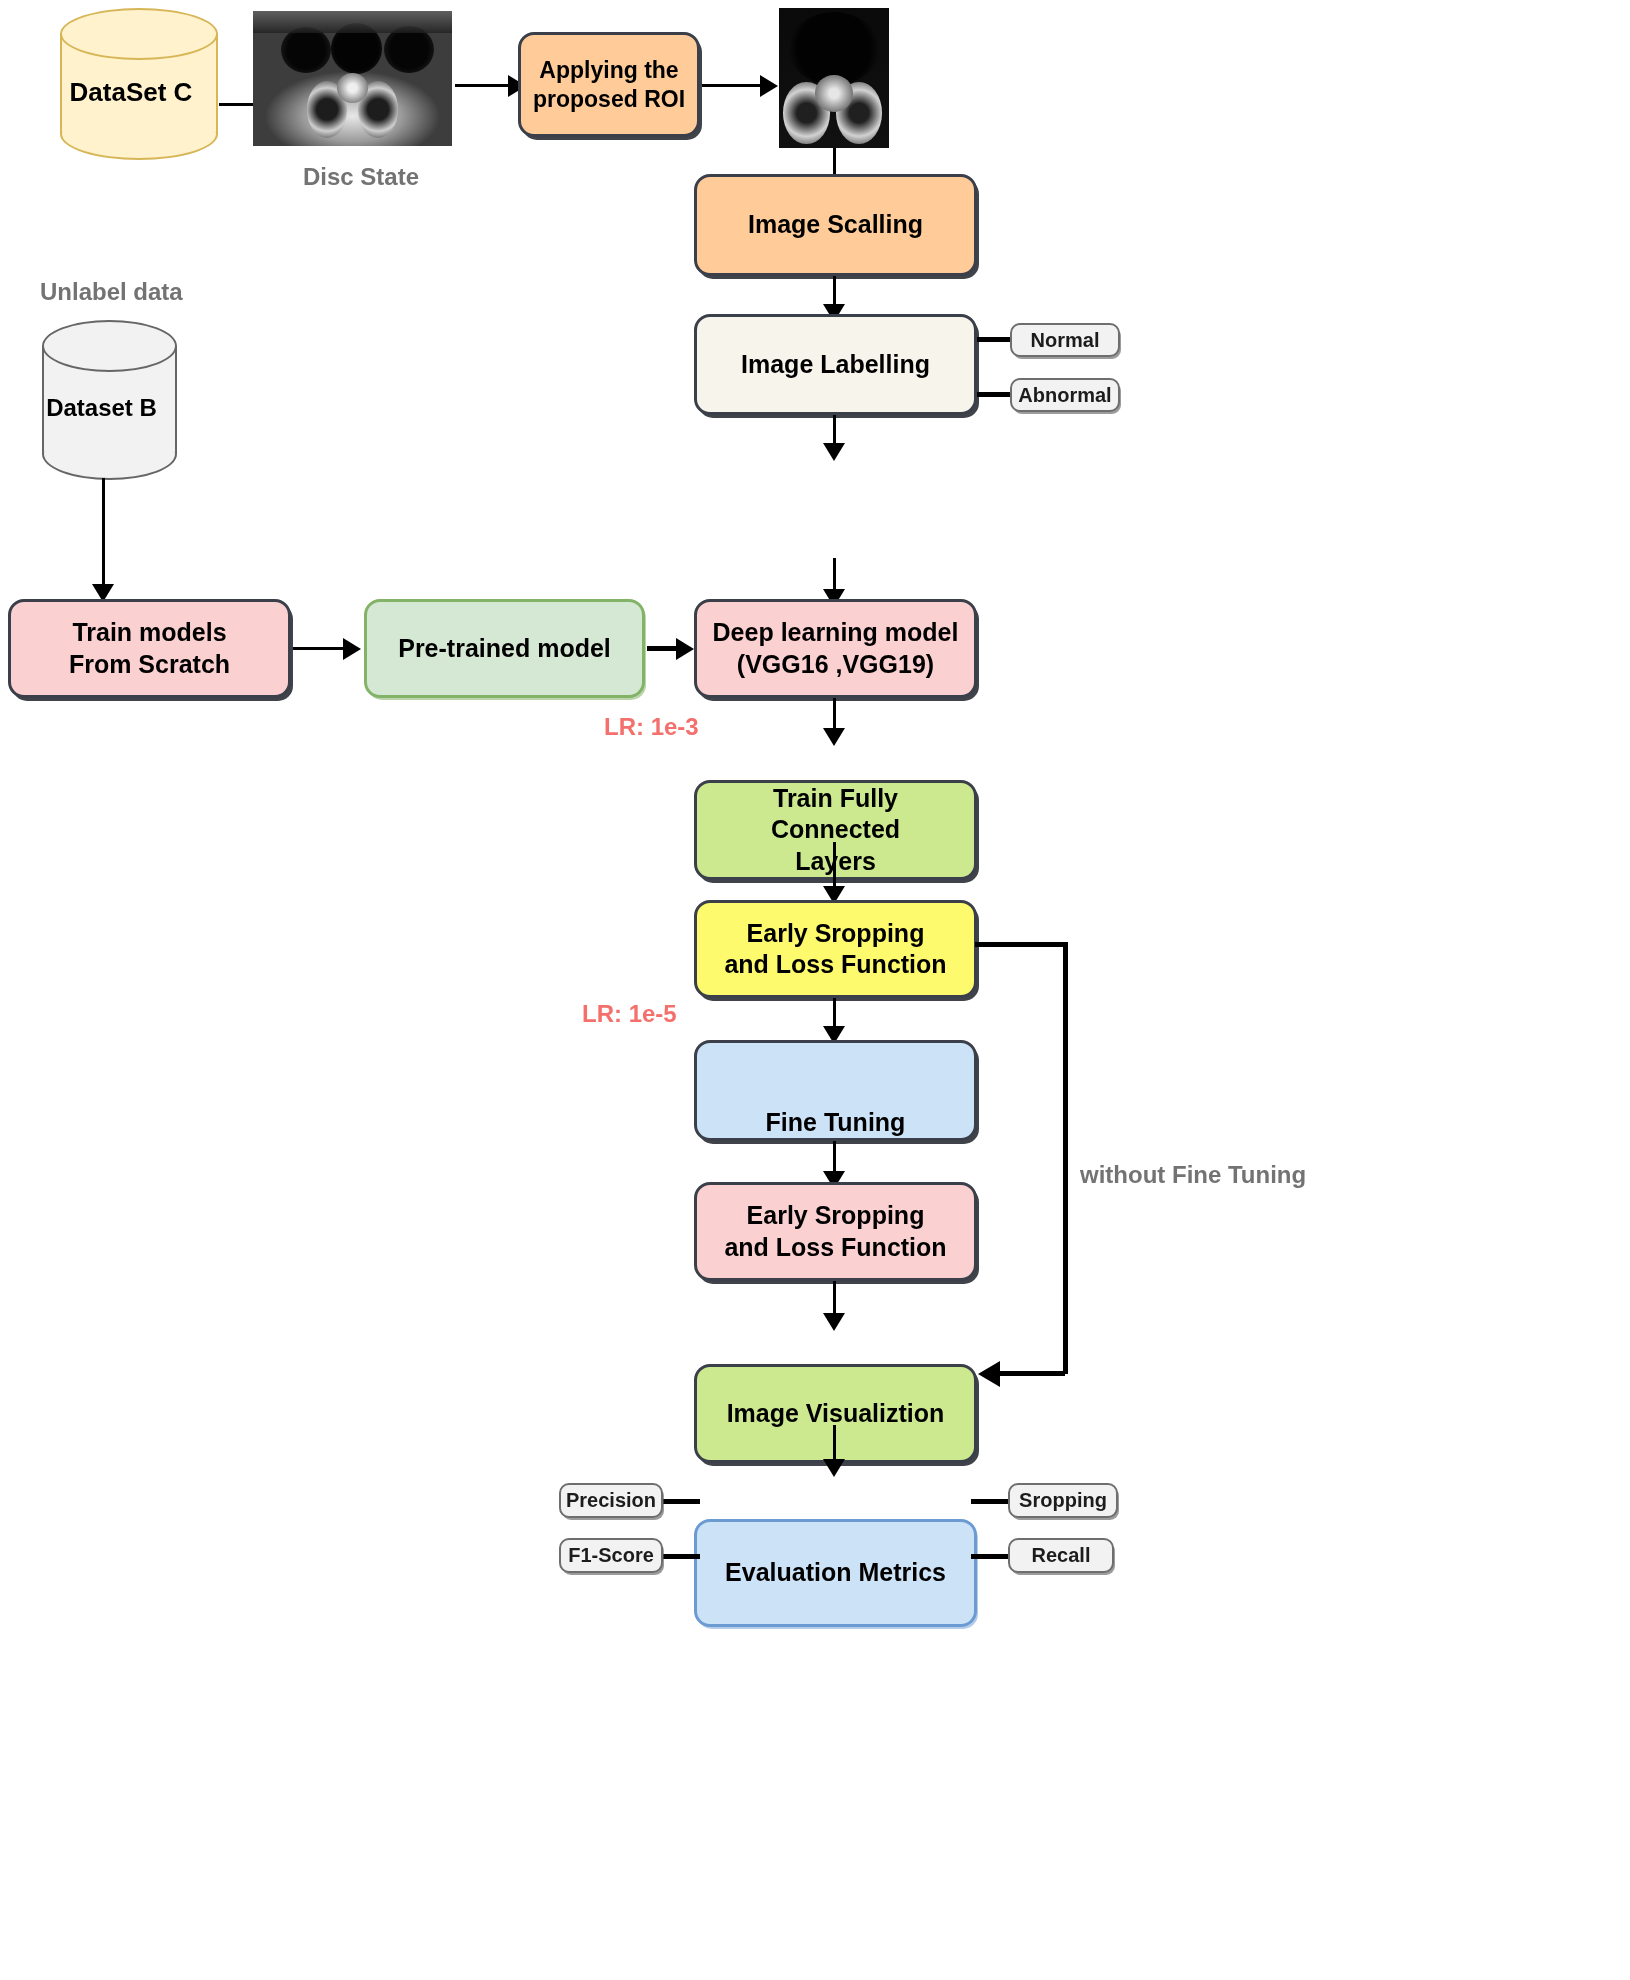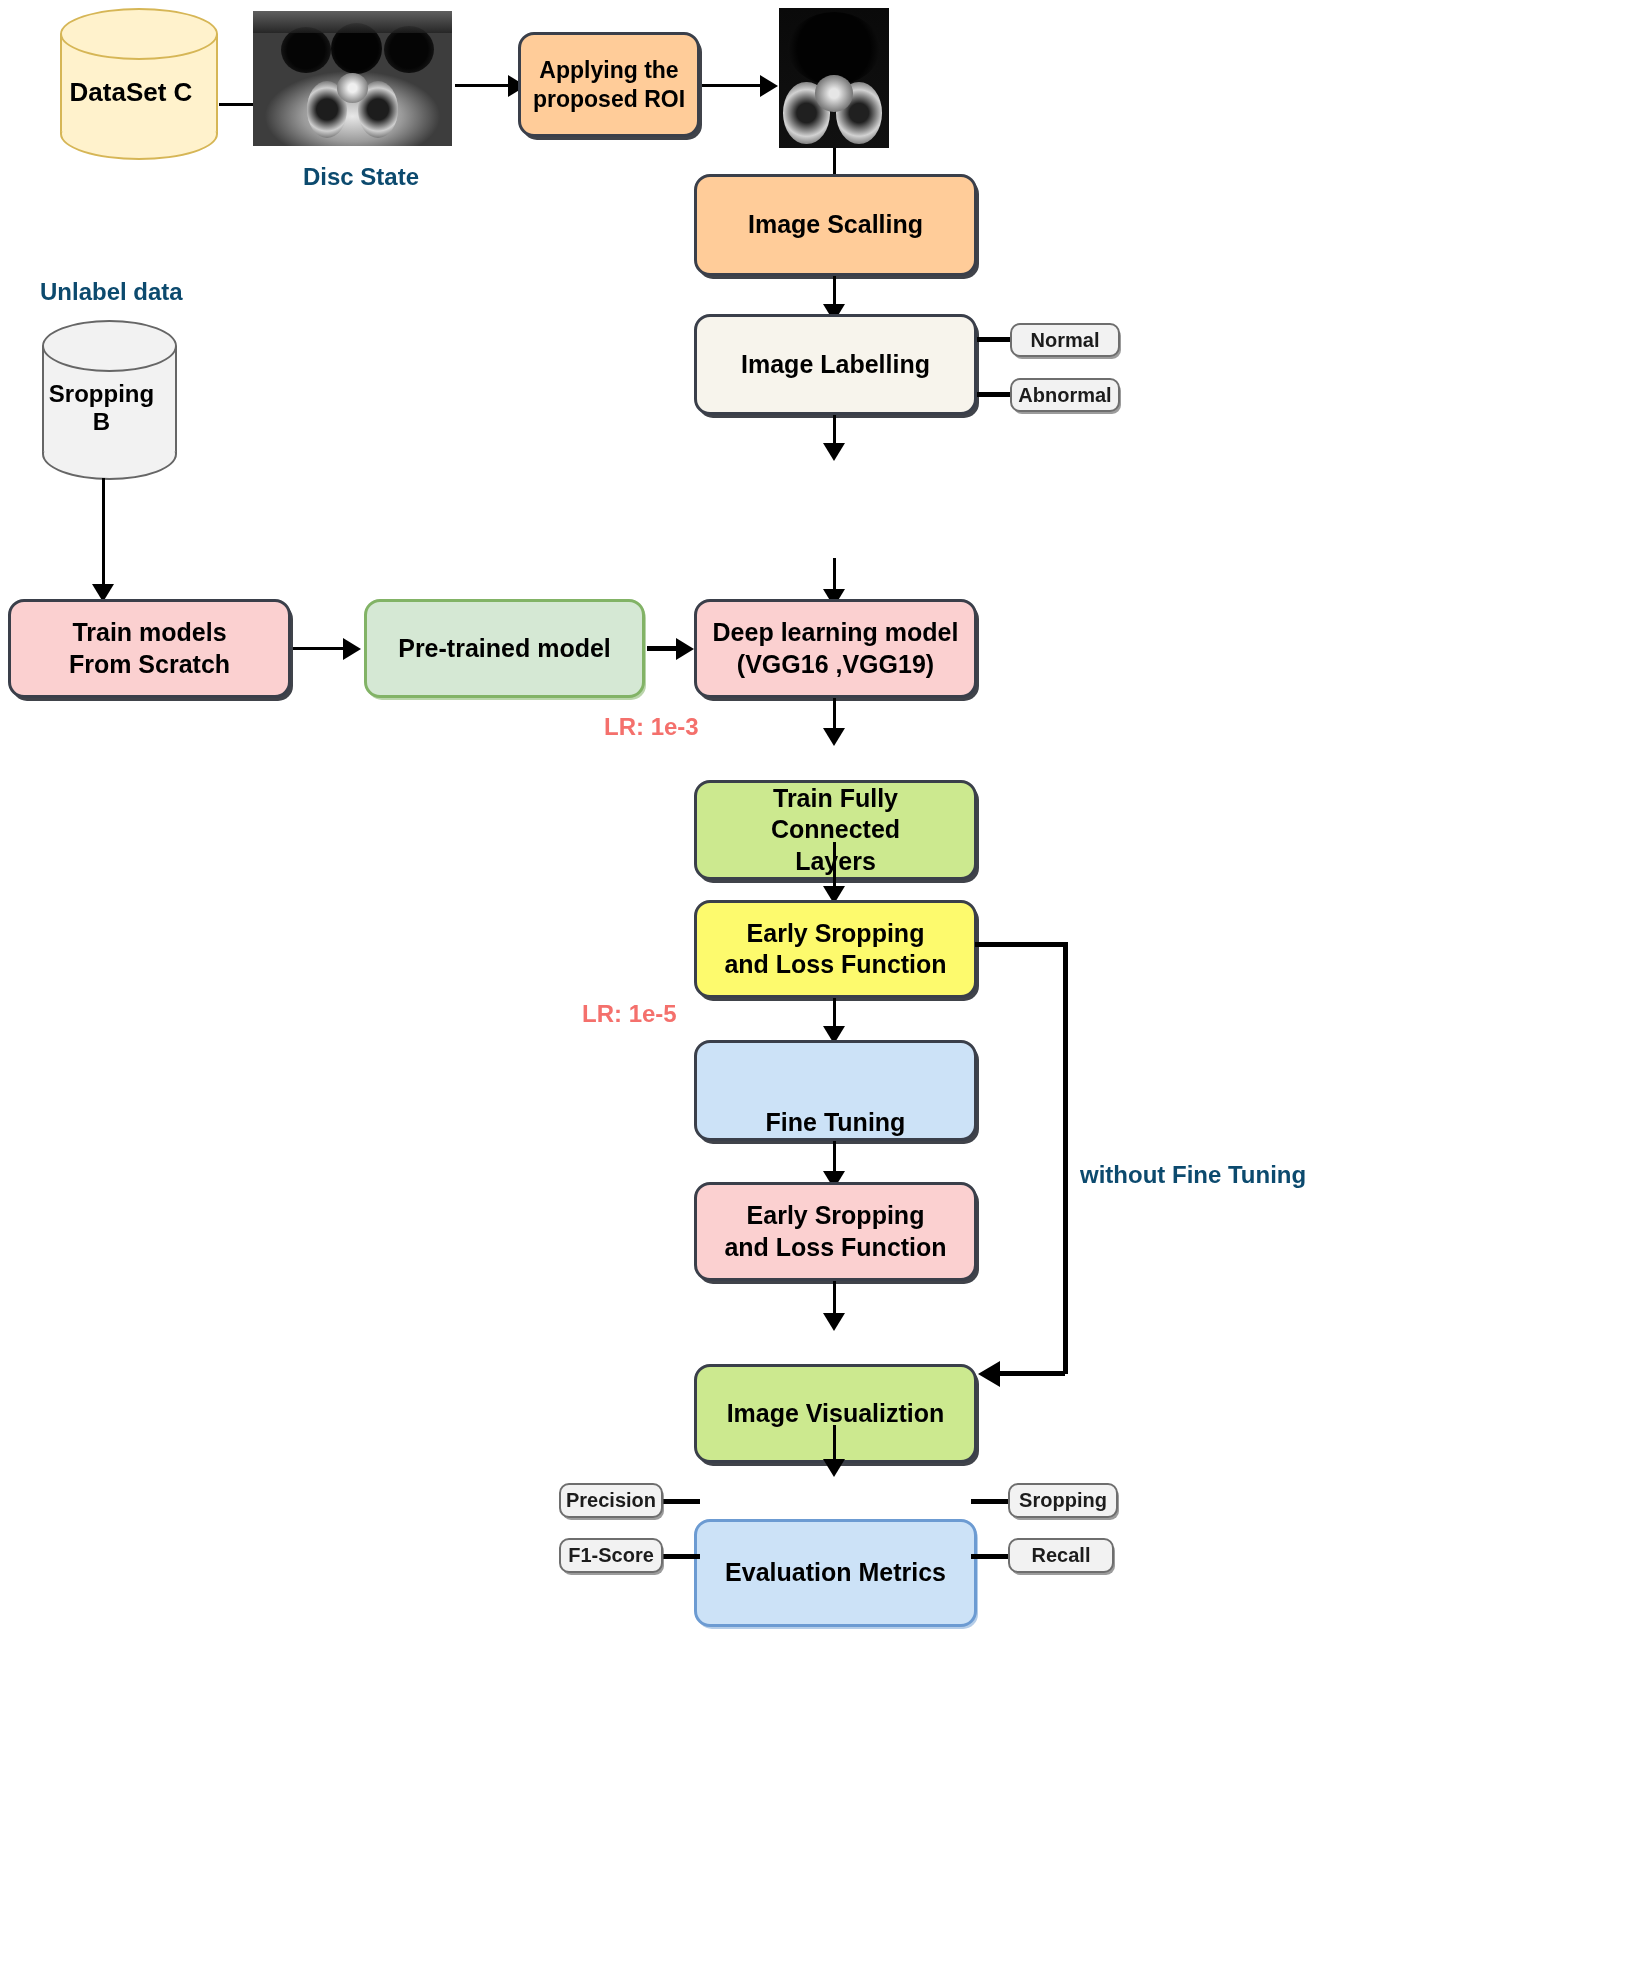--- a/index.html
+++ b/index.html
@@ -59,21 +59,21 @@
     border:2.5px solid var(--stroke);border-radius:50%;
     background:var(--fill);box-sizing:border-box;
     clip-path:polygon(-10% 45%,110% 45%,110% 130%,-10% 130%);
   }
   .cyl .cyl-label{
     position:absolute;left:0;right:16px;top:55%;transform:translateY(-50%);
     text-align:center;font-weight:bold;color:#000;
   }
 
   
-  .ftext{position:absolute;font-weight:bold;color:#0c4a6e;white-space:nowrap;}
+  .ftext{position:absolute;font-weight:bold;color:#737373;white-space:nowrap;}
   .lr{color:#f4706c;}
 
   
   .ln{position:absolute;background:#000;}
   .ln.h{height:3px;}
   .ln.v{width:3px;}
   .ln.thick-h{height:5px;}
   .ln.thick-v{width:5px;}
   .ah{position:absolute;width:0;height:0;}
   .ah.right{border-top:11px solid transparent;border-bottom:11px solid transparent;border-left:18px solid #000;}
@@ -252,21 +252,21 @@
   <div class="chip" style="left:1008px;top:1538px;width:106px;height:35px;font-size:20px;">
     <span>Recall</span>
   </div>
 
   <div class="ftext" style="left:40px;top:278px;font-size:24px;">Unlabel data</div>
 
   <div class="cyl" style="left:42px;top:320px;width:135px;height:160px;--fill:#f2f2f2;--stroke:#666666;">
     <div class="body"></div>
     <div class="bottom"></div>
     <div class="top"></div>
-    <div class="cyl-label" style="font-size:24px;">Sropping B</div>
+    <div class="cyl-label" style="font-size:24px;">Dataset B</div>
   </div>
 
   <div class="ln v" style="left:102px;top:478px;height:110px;"></div>
   <div class="ah down" style="left:92px;top:584px;"></div>
 
   <div class="node c-pink" style="left:8px;top:599px;width:283px;height:99px;font-size:25px;">
     <span>
       <i style="font-style:normal;display:block;">Train models</i>
       <i style="font-style:normal;display:block;">From Scratch</i>
     </span>

